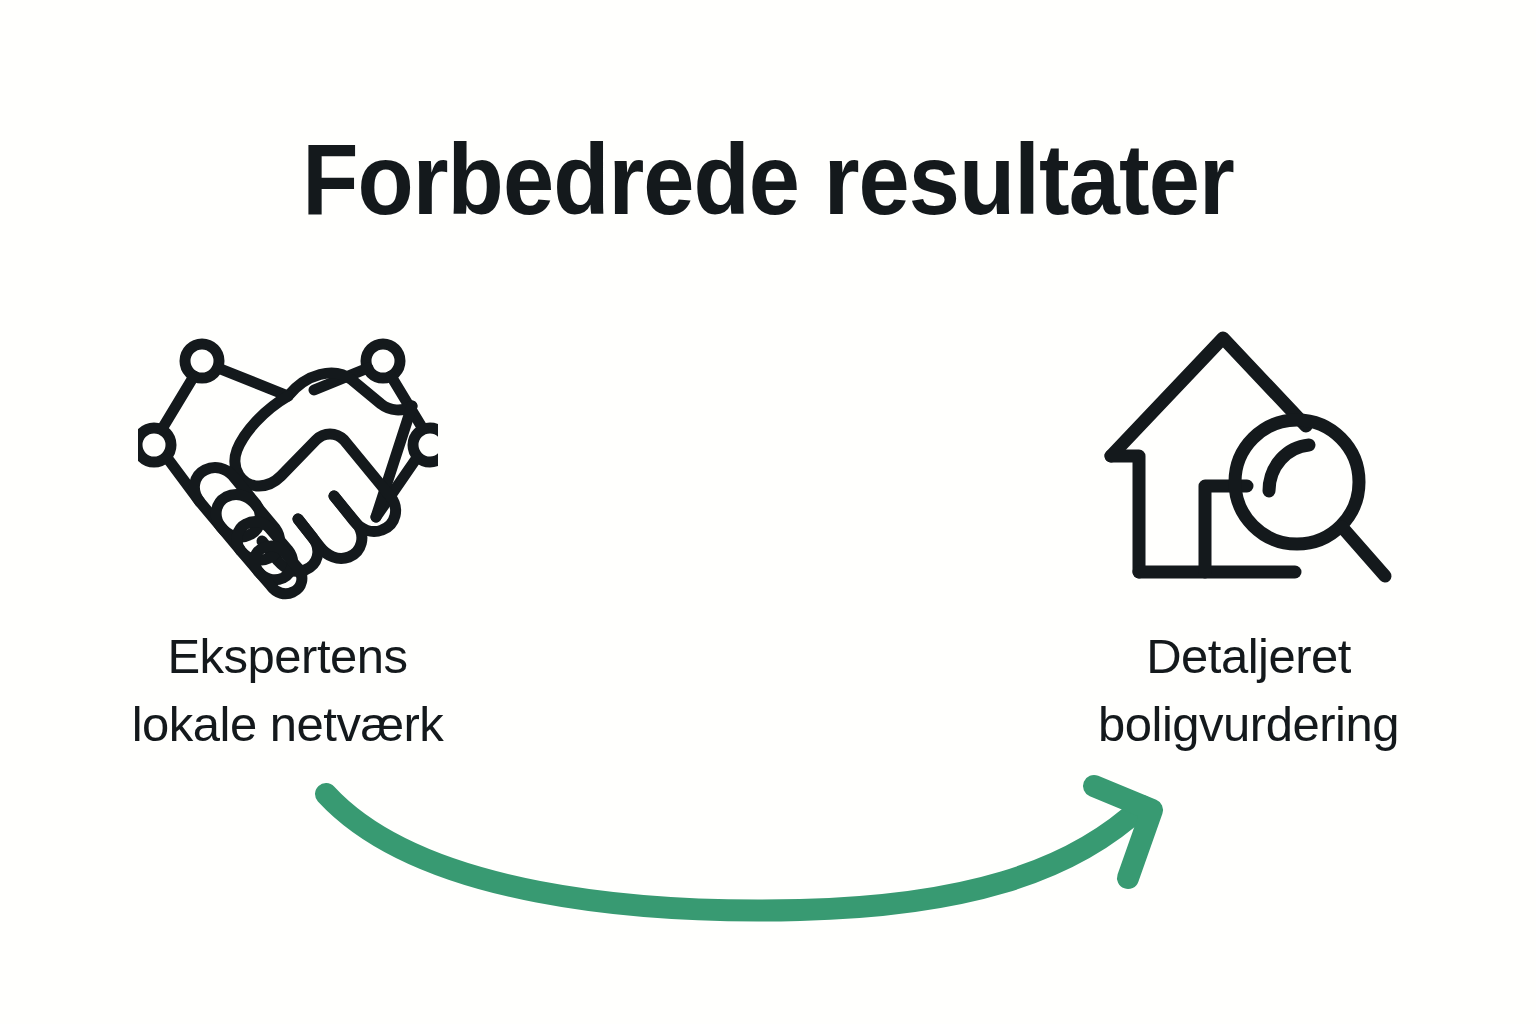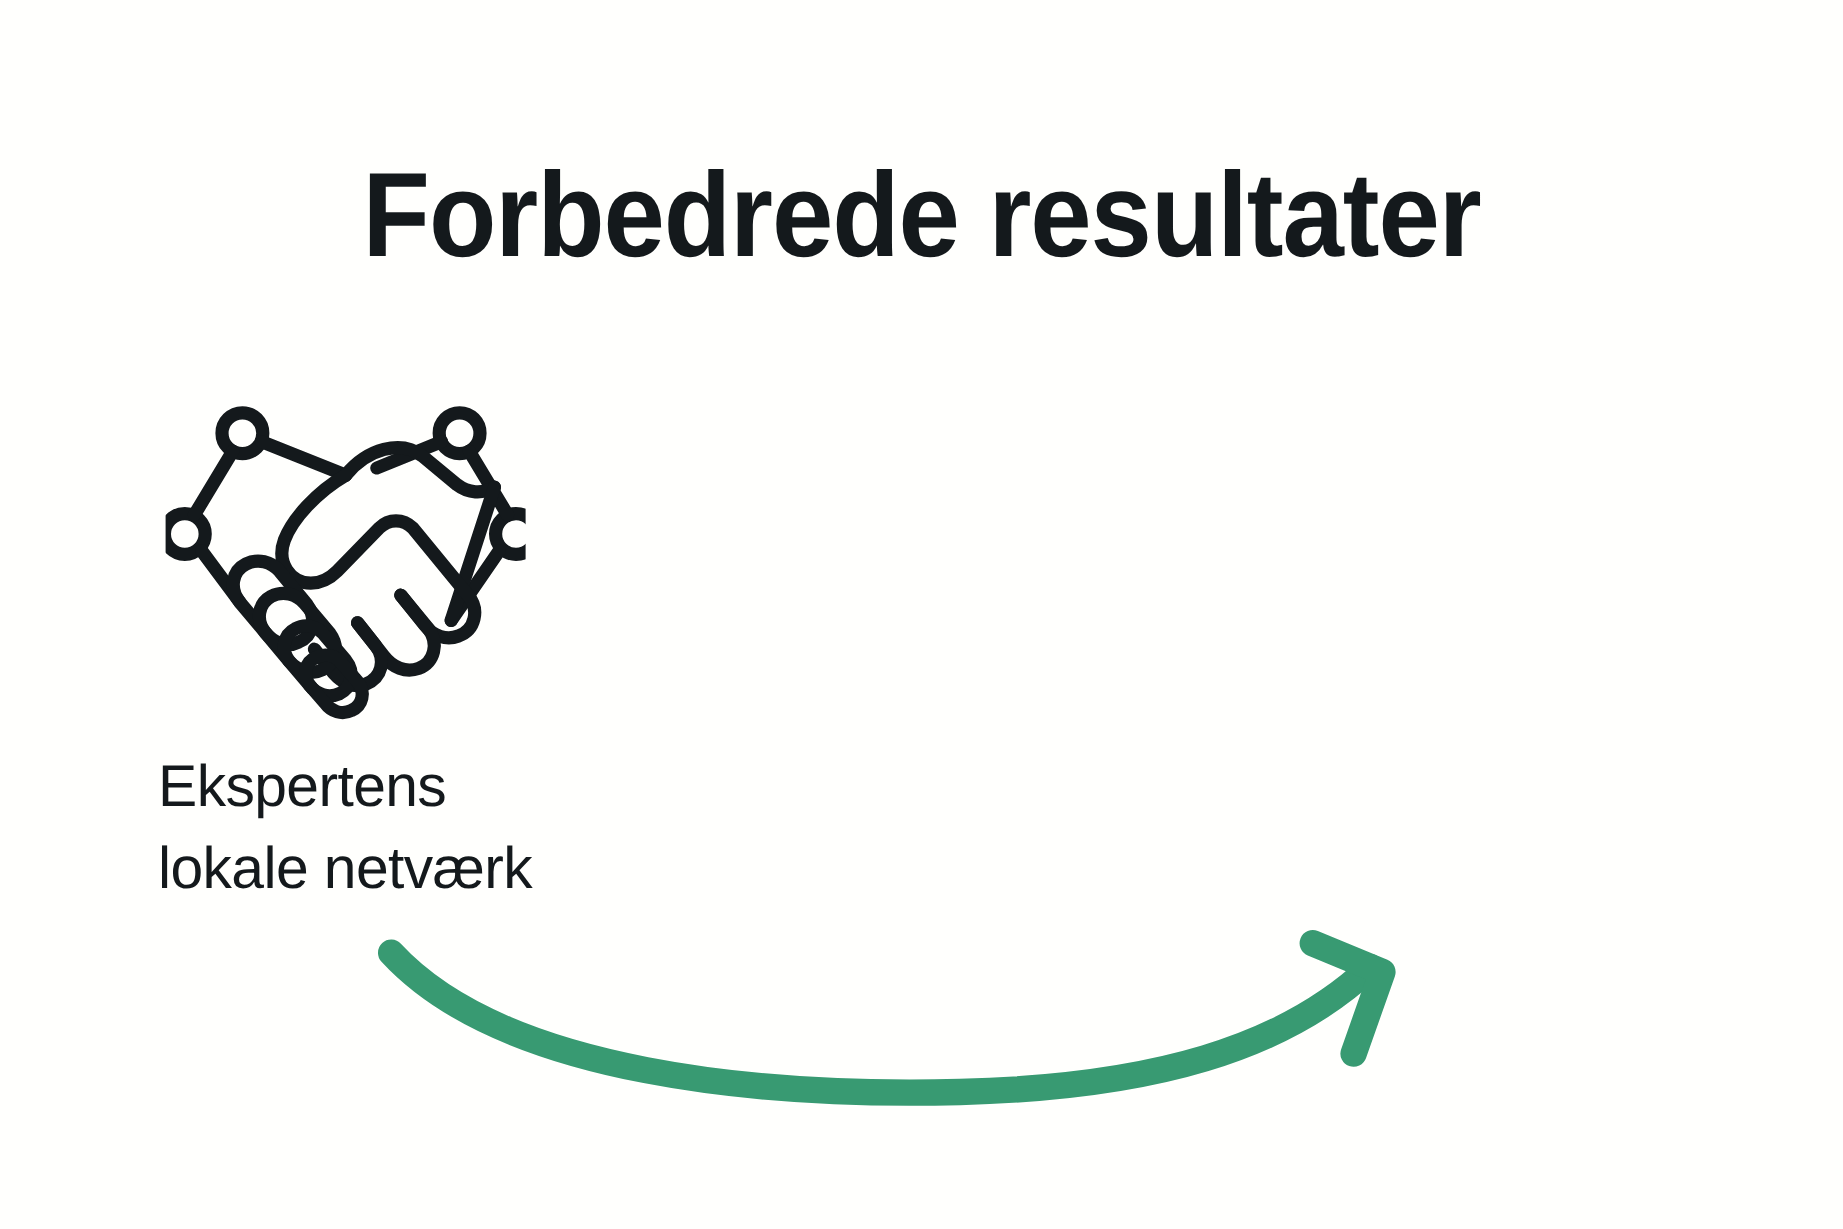--- a/index.html
+++ b/index.html
@@ -65,21 +65,21 @@
     align-items: center;
     justify-content: center;
   }
   .icon-wrap svg {
     display: block;
     width: 100%;
     height: 100%;
   }
   .col-label {
     margin-top: 18px;
-    text-align: left;
+    text-align: center;
     font-family: "Liberation Sans", sans-serif;
     font-weight: normal;
     font-size: 49px;
     line-height: 68px;
     color: #14191c;
     letter-spacing: -0.5px;
     white-space: pre-line;
   }
 
   
@@ -156,20 +156,42 @@
           <path d="M120 257 C 114 249, 116 238, 125 234
                    C 133 230, 142 232, 147 239 L 160 254
                    C 167 263, 164 274, 155 278
                    C 147 282, 138 279, 133 272 Z"></path>
         </svg>
       </div>
       <div class="col-label">Ekspertens
 lokale netværk</div>
     </div>
 
+    <div class="column">
+      <div class="icon-wrap">
+        <svg viewBox="0 0 300 290" xmlns="http://www.w3.org/2000/svg" fill="none" stroke="#14191c" stroke-width="13" stroke-linecap="round" stroke-linejoin="round">
+
+          <path d="M12 142 L 124 24 L 207 112"></path>
+
+          <path d="M12 142 L 40 142 L 40 258"></path>
+
+          <path d="M40 258 L 196 258"></path>
+
+          <path d="M106 258 L 106 172 L 148 172"></path>
+
+          <circle cx="198" cy="168" r="62"></circle>
+
+          <path d="M170 177 C 170 152, 188 133, 210 131"></path>
+
+          <path d="M243 213 L 286 262"></path>
+        </svg>
+      </div>
+      <div class="col-label">Detaljeret
+boligvurdering</div>
+    </div>
 
 
   </div>
 
   <div class="arrow-wrap">
     <svg viewBox="0 0 940 170" xmlns="http://www.w3.org/2000/svg" fill="none" stroke="#389a72" stroke-width="22" stroke-linecap="round" stroke-linejoin="round">
       <path d="M46 30 C 140 132, 360 150, 520 146 C 680 142, 790 110, 862 42"></path>
       <path d="M814 22 L 872 46 L 848 114"></path>
     </svg>
   </div>

